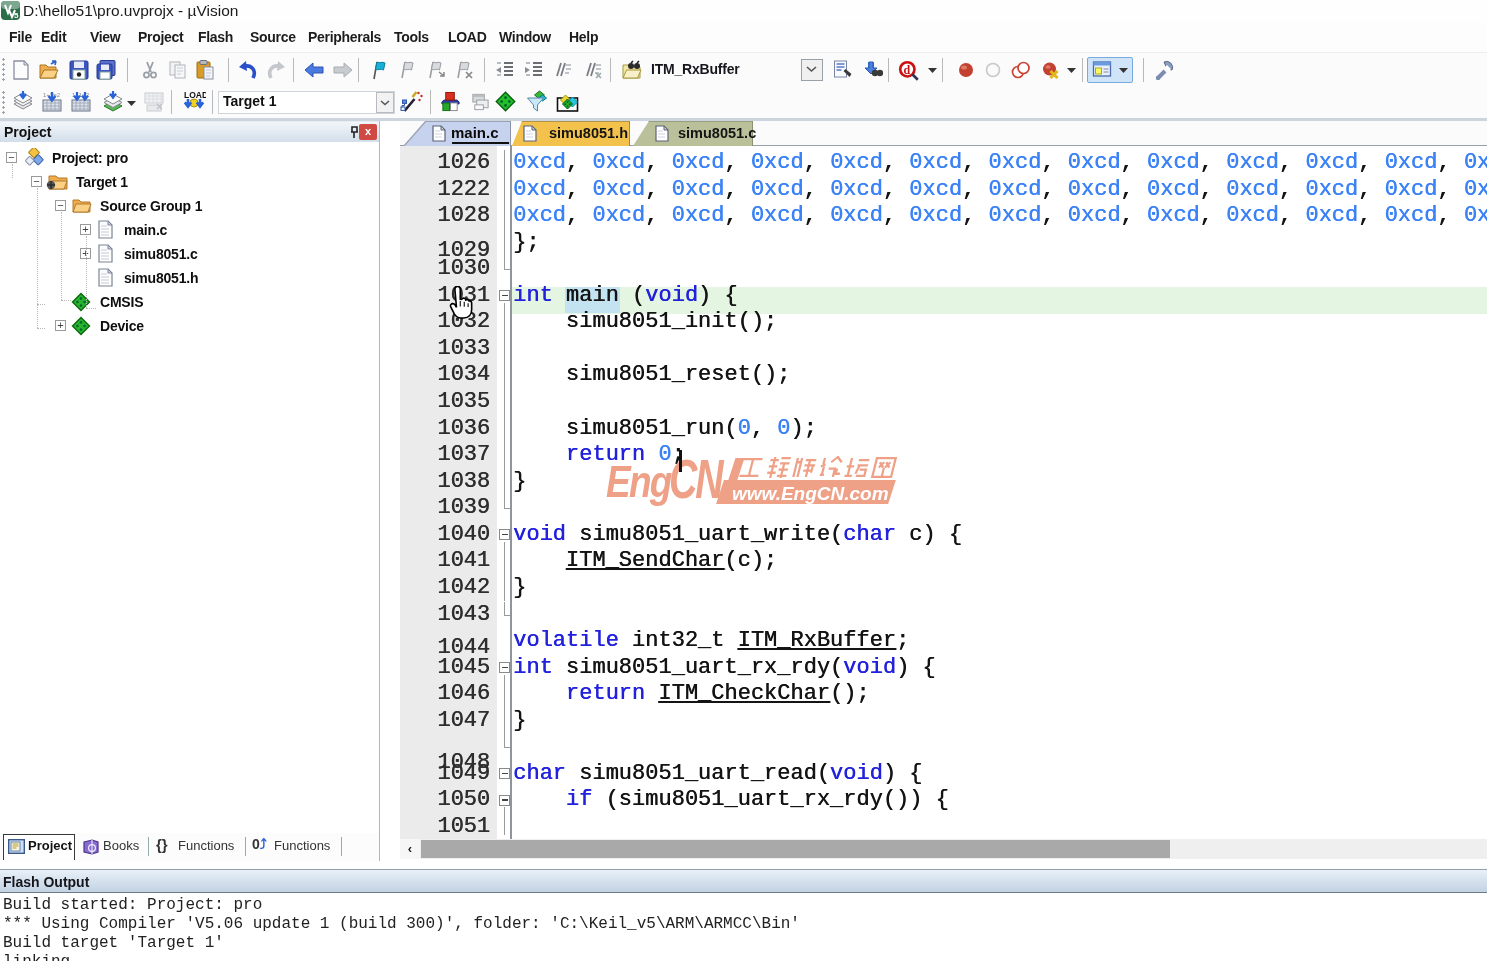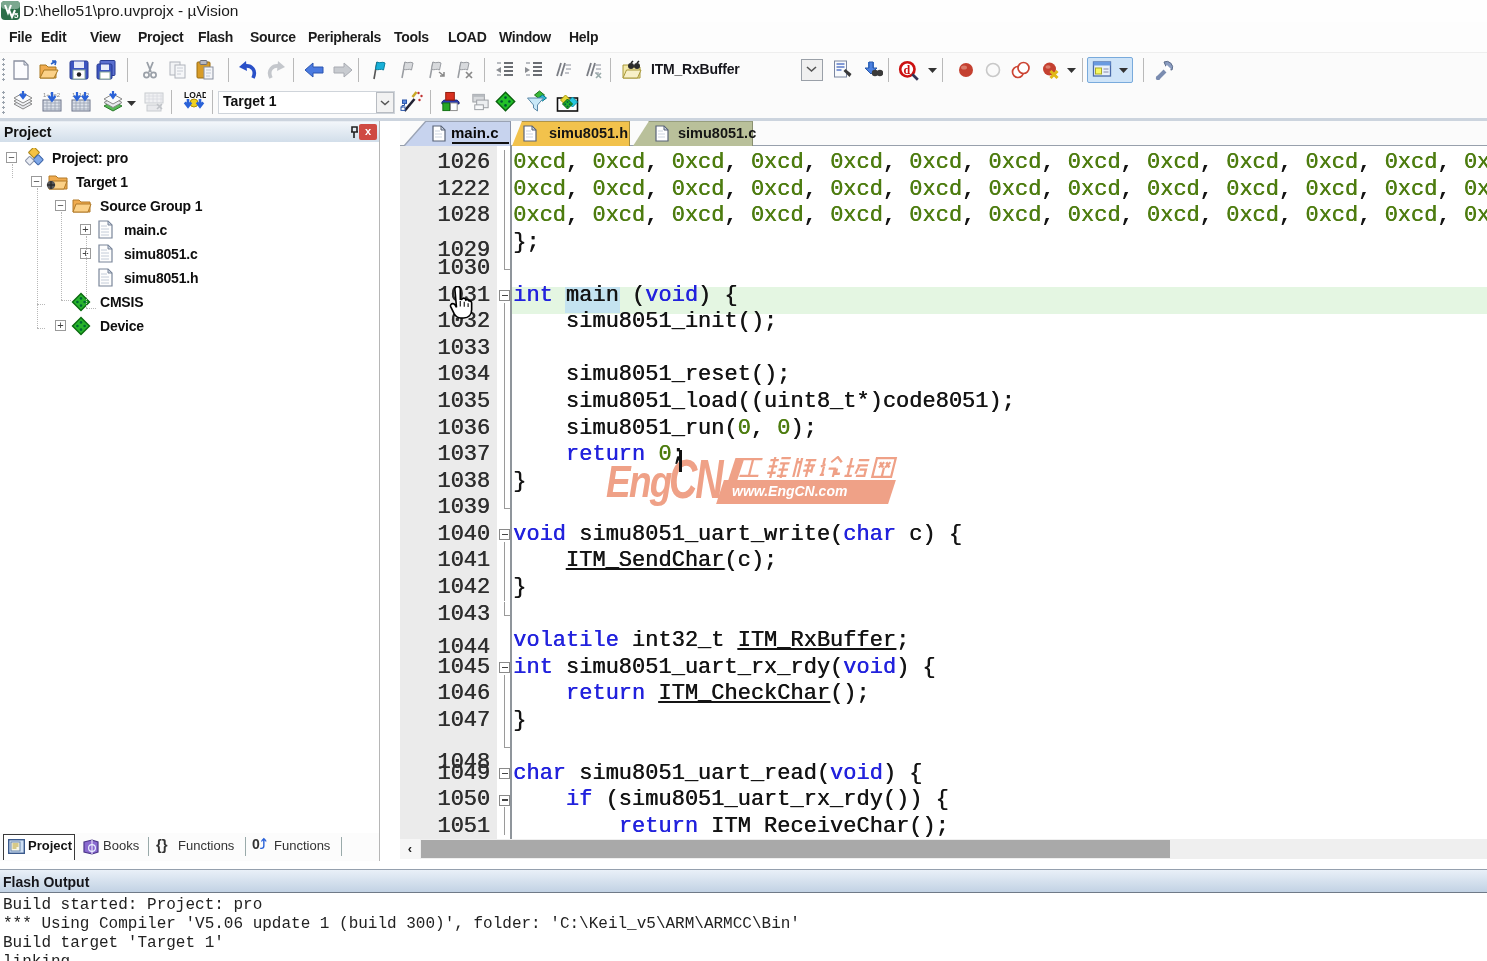--- a/index.html
+++ b/index.html
@@ -35,21 +35,21 @@
 #tabbar { position:absolute; left:400px; top:121px; width:1087px; height:25px; background:#fbfbfb; border-bottom:1px solid #98a0ac; }
 #gutter { position:absolute; left:400px; top:146px; width:97px; height:693px; background:#ebebeb; }
 #foldmargin { position:absolute; left:497px; top:146px; width:15px; height:693px; background:#fff; }
 #gutsep { position:absolute; left:510px; top:146px; width:1.6px; height:693px; background:#8f959b; }
 #code { position:absolute; left:513px; top:150px; width:974px; height:693px; overflow:hidden; }
 .cl { position:absolute; left:0; white-space:pre; font-family:"Liberation Mono", monospace;
   font-size:22px; line-height:26.56px; height:26.56px; color:#141414; text-shadow:0.5px 0 0 currentColor; }
 .ln { position:absolute; right:7px; white-space:pre; font-family:"Liberation Mono", monospace;
   font-size:22px; line-height:26.56px; height:26.56px; color:#2e2e2e; text-shadow:0.5px 0 0 currentColor; }
 .kw { color:#2222dd; }
-.num { color:#4d7c0f; }
+.num { color:#3b82f6; }
 .us { text-decoration:underline; }
 #curline { position:absolute; left:512px; width:975px; height:27px; background:#e4f6e2; }
 #wordhl { position:absolute; background:#c4e3f0; }
 #lnums { position:absolute; left:400px; top:0; width:97px; height:961px; }
 
 #hscroll { position:absolute; left:400px; top:839px; width:1087px; height:20px; background:#efefef; }
 #hthumb { position:absolute; left:21px; top:1px; width:749px; height:18px; background:#a9a9a9; }
 #hleft { position:absolute; left:0px; top:0px; width:20px; height:20px; background:#f6f6f6;
   color:#222; font-size:13px; text-align:center; line-height:20px; font-weight:700;}
 
@@ -533,53 +533,51 @@
       <path d="M13 9 l-2 8" stroke="#efa187" stroke-width="2.2" fill="none"></path>
       <path d="M14 13 h6 v6 h-8" stroke="#efa187" stroke-width="2.2" fill="none"></path>
     </svg>
 <svg style="position:absolute;left:279.5px;top:6px;transform:skewX(-14deg)" width="24" height="23" viewBox="0 0 22 22">
       <path d="M2 2 h18 v18 h-18 z" stroke="#efa187" stroke-width="2.2" fill="none"></path>
       <path d="M6 6 l4 5 M10 6 l-4 5" stroke="#efa187" stroke-width="2.2" fill="none"></path>
       <path d="M12 6 l4 5 M16 6 l-4 5" stroke="#efa187" stroke-width="2.2" fill="none"></path>
       <path d="M11 11 v9" stroke="#efa187" stroke-width="2.2" fill="none"></path>
     </svg>
 <div style="position:absolute;left:128px;top:30px;width:172px;height:24px;background:#efa187;transform:skewX(-18deg)"></div>
-<span style="position:absolute;left:140px;top:33px;font-size:14px;font-weight:800;font-style:italic;color:#fff;">www.EngCN.com</span>
+<span style="position:absolute;left:140px;top:33px;font-size:19px;font-weight:800;font-style:italic;color:#fff;">www.EngCN.com</span>
   </div>
 <div id="curline" style="top:286.8px"></div>
 <div id="wordhl" style="left:565px;top:287px;width:55px;height:26px"></div>
 <div id="foldmargin"></div>
 <div id="gutsep"></div>
 <div id="code">
     <div class="cl" style="top:0.00px"><span class="num">0xcd</span>, <span class="num">0xcd</span>, <span class="num">0xcd</span>, <span class="num">0xcd</span>, <span class="num">0xcd</span>, <span class="num">0xcd</span>, <span class="num">0xcd</span>, <span class="num">0xcd</span>, <span class="num">0xcd</span>, <span class="num">0xcd</span>, <span class="num">0xcd</span>, <span class="num">0xcd</span>, <span class="num">0xcd</span>, </div>
 <div class="cl" style="top:26.56px"><span class="num">0xcd</span>, <span class="num">0xcd</span>, <span class="num">0xcd</span>, <span class="num">0xcd</span>, <span class="num">0xcd</span>, <span class="num">0xcd</span>, <span class="num">0xcd</span>, <span class="num">0xcd</span>, <span class="num">0xcd</span>, <span class="num">0xcd</span>, <span class="num">0xcd</span>, <span class="num">0xcd</span>, <span class="num">0xcd</span>, </div>
 <div class="cl" style="top:53.12px"><span class="num">0xcd</span>, <span class="num">0xcd</span>, <span class="num">0xcd</span>, <span class="num">0xcd</span>, <span class="num">0xcd</span>, <span class="num">0xcd</span>, <span class="num">0xcd</span>, <span class="num">0xcd</span>, <span class="num">0xcd</span>, <span class="num">0xcd</span>, <span class="num">0xcd</span>, <span class="num">0xcd</span>, <span class="num">0xcd</span>, </div>
 <div class="cl" style="top:79.68px">};</div>
 <div class="cl" style="top:106.24px"></div>
 <div class="cl" style="top:132.80px"><span class="kw">int</span> main (<span class="kw">void</span>) {</div>
 <div class="cl" style="top:159.36px">    simu8051_init();</div>
 <div class="cl" style="top:185.92px"></div>
 <div class="cl" style="top:212.48px">    simu8051_reset();</div>
-<div class="cl" style="top:239.04px">    simu8051_load((uint8_t*)code8051);</div>
 <div class="cl" style="top:265.60px">    simu8051_run(<span class="num">0</span>, <span class="num">0</span>);</div>
 <div class="cl" style="top:292.16px">    <span class="kw">return</span> <span class="num">0</span>;</div>
 <div class="cl" style="top:318.72px">}</div>
 <div class="cl" style="top:345.28px"></div>
 <div class="cl" style="top:371.84px"><span class="kw">void</span> simu8051_uart_write(<span class="kw">char</span> c) {</div>
 <div class="cl" style="top:398.40px">    <span class="us">ITM_SendChar</span>(c);</div>
 <div class="cl" style="top:424.96px">}</div>
 <div class="cl" style="top:451.52px"></div>
 <div class="cl" style="top:478.08px"><span class="kw">volatile</span> int32_t <span class="us">ITM_RxBuffer</span>;</div>
 <div class="cl" style="top:504.64px"><span class="kw">int</span> simu8051_uart_rx_rdy(<span class="kw">void</span>) {</div>
 <div class="cl" style="top:531.20px">    <span class="kw">return</span> <span class="us">ITM_CheckChar</span>();</div>
 <div class="cl" style="top:557.76px">}</div>
 <div class="cl" style="top:584.32px"></div>
 <div class="cl" style="top:610.88px"><span class="kw">char</span> simu8051_uart_read(<span class="kw">void</span>) {</div>
 <div class="cl" style="top:637.44px">    <span class="kw">if</span> (simu8051_uart_rx_rdy()) {</div>
-<div class="cl" style="top:664.00px">        <span class="kw">return</span> ITM ReceiveChar();</div>
   </div>
 <div id="lnums">
     <div class="ln" style="top:150.00px">1026</div>
 <div class="ln" style="top:176.56px">1222</div>
 <div class="ln" style="top:203.12px">1028</div>
 <div class="ln" style="top:238px">1029</div>
 <div class="ln" style="top:256.24px">1030</div>
 <div class="ln" style="top:282.80px">1031</div>
 <div class="ln" style="top:309.36px">1032</div>
 <div class="ln" style="top:335.92px">1033</div>

